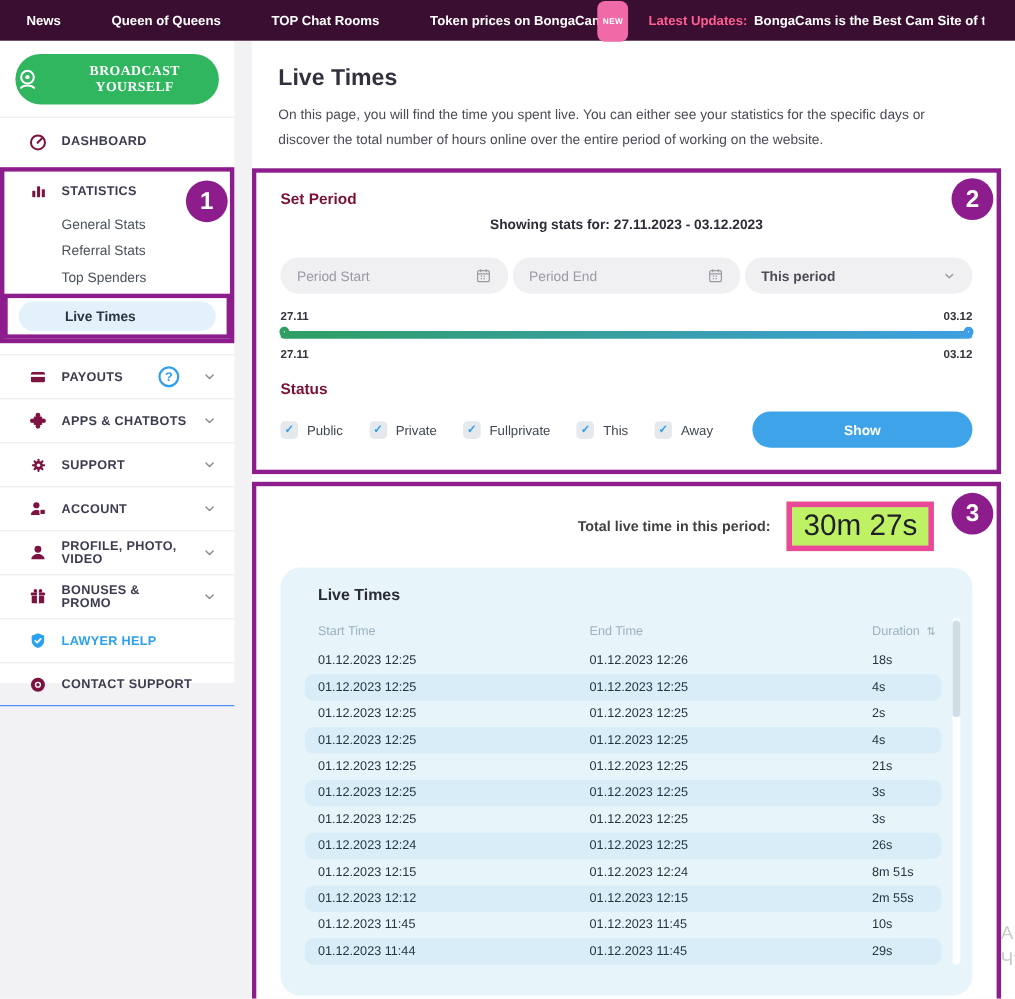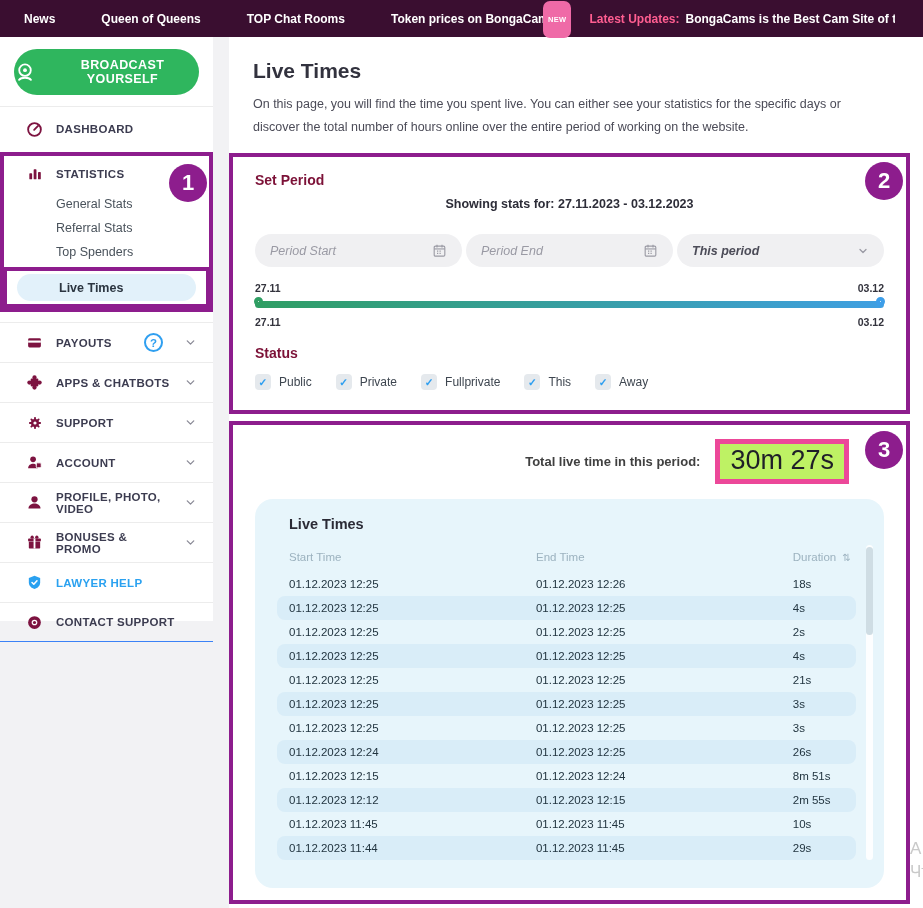--- a/index.html
+++ b/index.html
@@ -31,21 +31,21 @@
   }
 
   
   .layout { display:flex; gap:16px; height:871px; }
   .sidebar { width:213px; background:#fff; height:584px; flex:0 0 213px; }
   .main { flex:1; background:#fff; height:871px; overflow:hidden; }
 
   
   .broadcast-btn {
     margin:12px 14px 11px; height:46px; border:none; border-radius:24px;
-    background:#2fb65e; color:#fff; font-family:Liberation Sans, sans-serif; font-weight:bold;
+    background:#2fb65e; color:#fff; font-family:Liberation Serif, serif; font-weight:bold;
     font-size:12.5px; letter-spacing:.4px; display:flex; align-items:center;
     justify-content:center; gap:10px; width:185px; cursor:pointer;
   }
   .side-divider { border-top:1px solid #ececec; }
   .side-row {
     height:40px; display:flex; align-items:center; gap:13px;
     padding:0 16px 0 26px; cursor:pointer;
   }
   .side-row .icon { width:17px; display:flex; justify-content:center; color:#7d1340; flex:0 0 17px; }
   .side-label { font-size:11.5px; font-weight:bold; letter-spacing:.3px; color:#3c3c50; }
@@ -84,21 +84,21 @@
 
   
   .page-title { font-size:21px; color:#32323e; font-weight:bold; padding:22px 0 0 24px; }
   .page-desc {
     font-size:12.5px; color:#4b4b57; line-height:1.8; padding:10px 40px 0 24px; max-width:720px;
   }
   .panel { margin:15px 13px 0 0; background:#fff; }
   .panel-2 { padding:15px 22px 20px; }
   .section-title { font-size:14px; font-weight:bold; color:#7c1137; }
   .showing { text-align:center; font-size:12.5px; font-weight:bold; color:#2d2d38; margin-top:9px; }
-  .inputs-row { display:flex; gap:4px; margin-top:23px;font-style:italic; }
+  .inputs-row { display:flex; gap:4px; margin-top:23px; }
   .pill {
     flex:1; height:33px; background:#f0f0f2; border-radius:18px; display:flex;
     align-items:center; justify-content:space-between; padding:0 15px; cursor:pointer;
   }
   .pill .ph { font-size:12.5px; color:#9a9aa4; }
   .pill.select .ph { color:#4c4c58; font-weight:bold; font-size:12.5px; }
   .slider-block { margin-top:15px; }
   .slider-labels { display:flex; justify-content:space-between; font-size:10.5px; font-weight:bold; color:#33333d; }
   .slider-track {
     position:relative; height:7px; border-radius:4px; margin:7px 0 8px;
@@ -424,20 +424,21 @@
           </label>
           <label class="check">
             <span class="checkbox">✓</span>
             <span class="check-label">This</span>
           </label>
           <label class="check">
             <span class="checkbox">✓</span>
             <span class="check-label">Away</span>
           </label>
         </div>
+        <button class="show-btn">Show</button>
       </div>
     </section>
 
     <section class="panel panel-3 annot">
       <div class="num-badge badge-3">3</div>
       <div class="total-row">
         <span class="total-label">Total live time in this period:</span>
         <span class="total-value annot">30m 27s</span>
       </div>
 

